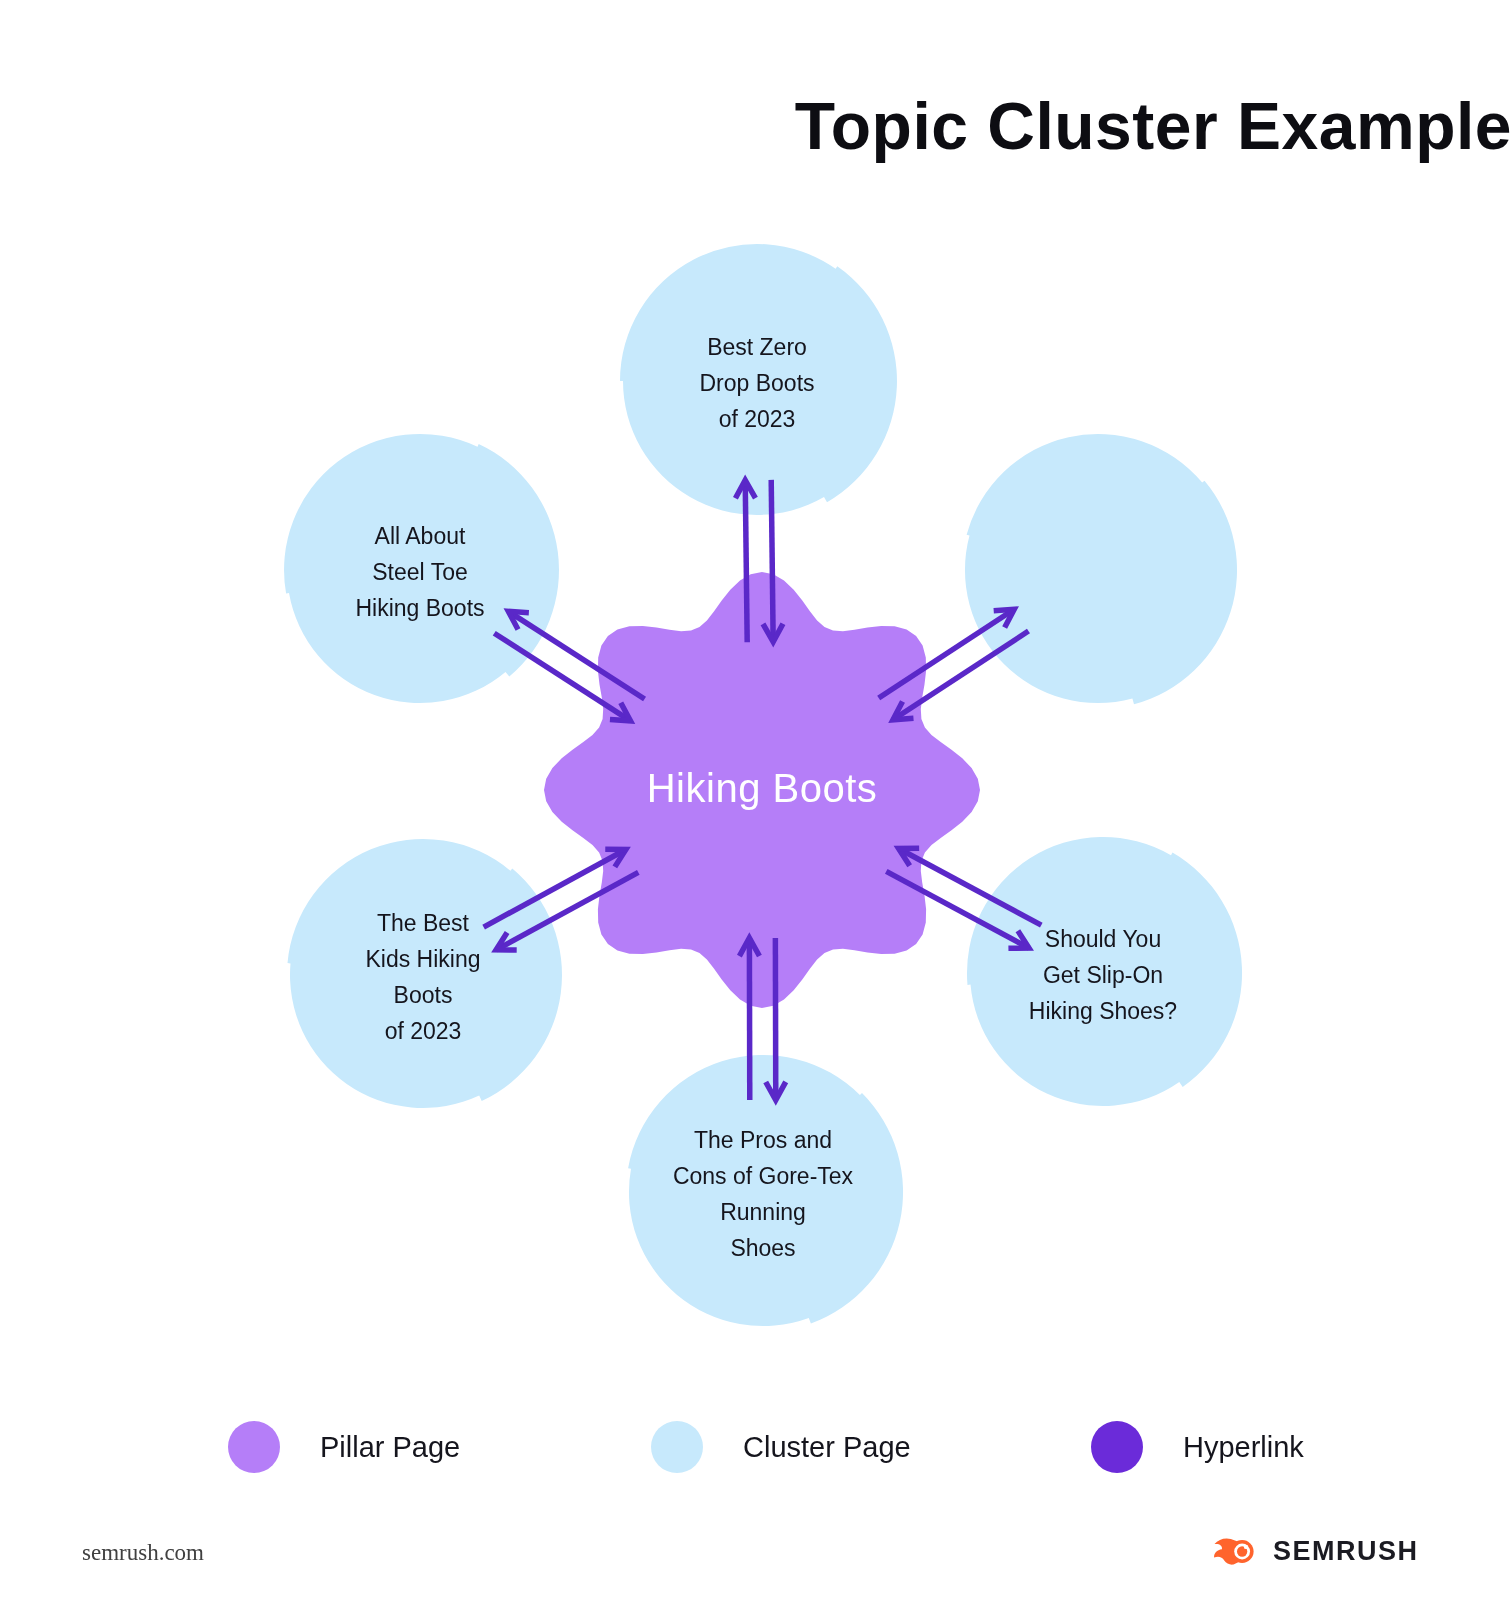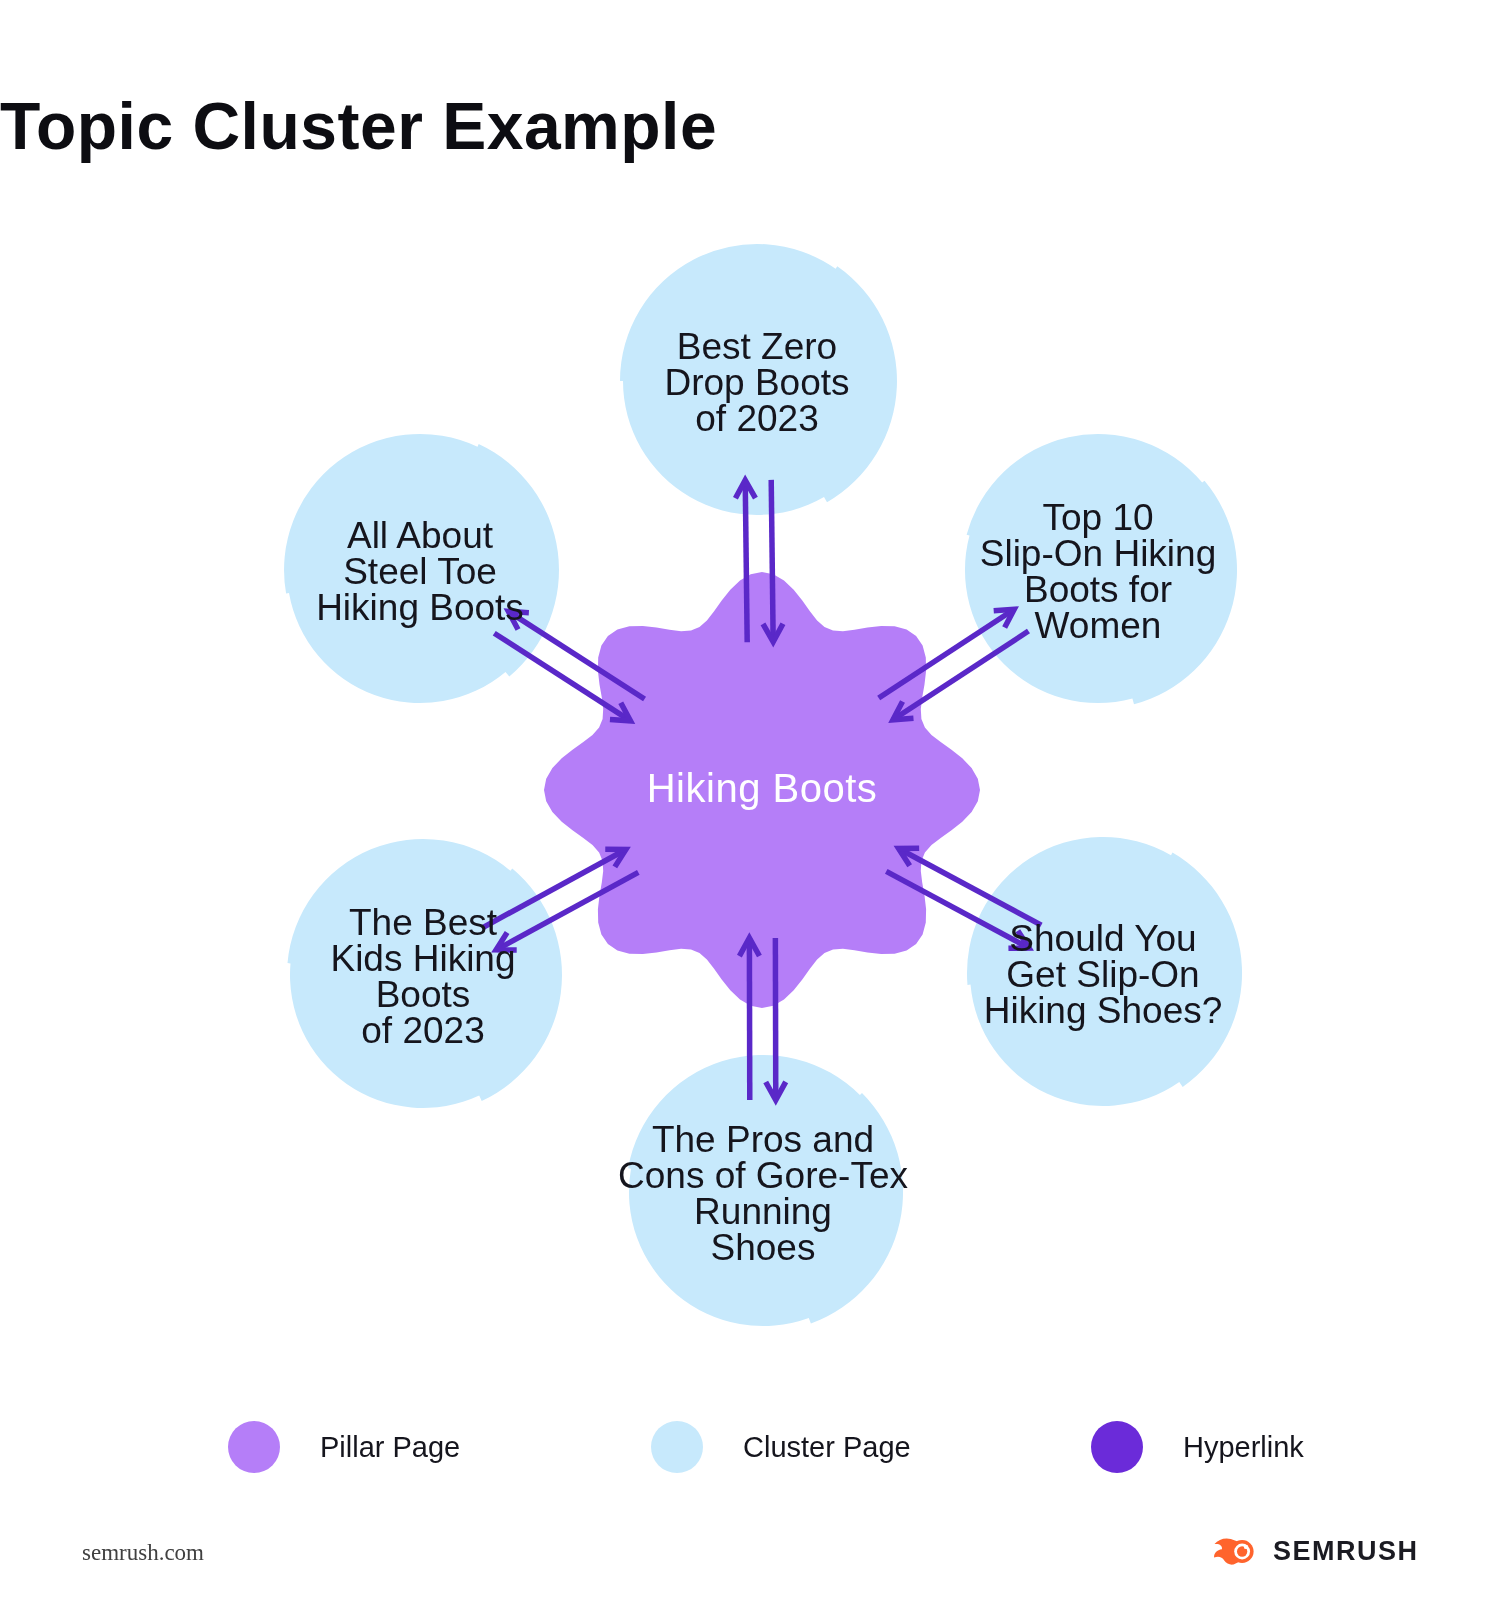--- a/index.html
+++ b/index.html
@@ -2,26 +2,26 @@
 <html><head>
 <meta charset="utf-8">
 <style>
   html,body{margin:0;padding:0;background:#ffffff;}
   #stage{
     position:relative;width:1512px;height:1600px;background:#ffffff;overflow:hidden;
     font-family:"Liberation Sans", sans-serif;
   }
   #diagram{position:absolute;left:0;top:0;}
   .page-title{
-    position:absolute;left:0;top:88px;width:1512px;text-align:left;
+    position:absolute;left:0;top:88px;width:1512px;text-align:right;
     font-size:66px;font-weight:700;letter-spacing:0.5px;color:#0d0d12;
   }
   .cluster-label{
     position:absolute;width:320px;text-align:center;white-space:pre-line;
-    font-size:37px;line-height:36px;font-weight:500;color:#15151d;
+    font-size:23px;line-height:36px;font-weight:500;color:#15151d;
     transform:translate(-50%,-50%);
   }
   .pillar-label{
     position:absolute;width:420px;text-align:center;
     font-size:40px;font-weight:500;color:#ffffff;letter-spacing:0.5px;
     transform:translate(-50%,-50%);
   }
   .legend-item{position:absolute;display:flex;align-items:center;gap:40px;height:52px;}
   .legend-dot{width:52px;height:52px;border-radius:50%;flex:0 0 auto;}
   .legend-label{font-size:29px;font-weight:500;color:#15151d;}
@@ -85,24 +85,20 @@
   <div class="page-title">Topic Cluster Example</div>
 
   <div class="pillar-label" style="left: 762px; top: 788px;">Hiking Boots</div>
 
   <div class="cluster-label" style="left: 757px; top: 383px;">Best Zero
 Drop Boots
 of 2023</div>
   <div class="cluster-label" style="left: 420px; top: 572px;">All About
 Steel Toe
 Hiking Boots</div>
-  <div class="cluster-label" style="left: 1098px; top: 572px;">Top 10
-Slip-On Hiking
-Boots for
-Women</div>
   <div class="cluster-label" style="left: 423px; top: 977px;">The Best
 Kids Hiking
 Boots
 of 2023</div>
   <div class="cluster-label" style="left: 763px; top: 1194px;">The Pros and
 Cons of Gore-Tex
 Running
 Shoes</div>
   <div class="cluster-label" style="left: 1103px; top: 975px;">Should You
 Get Slip-On

